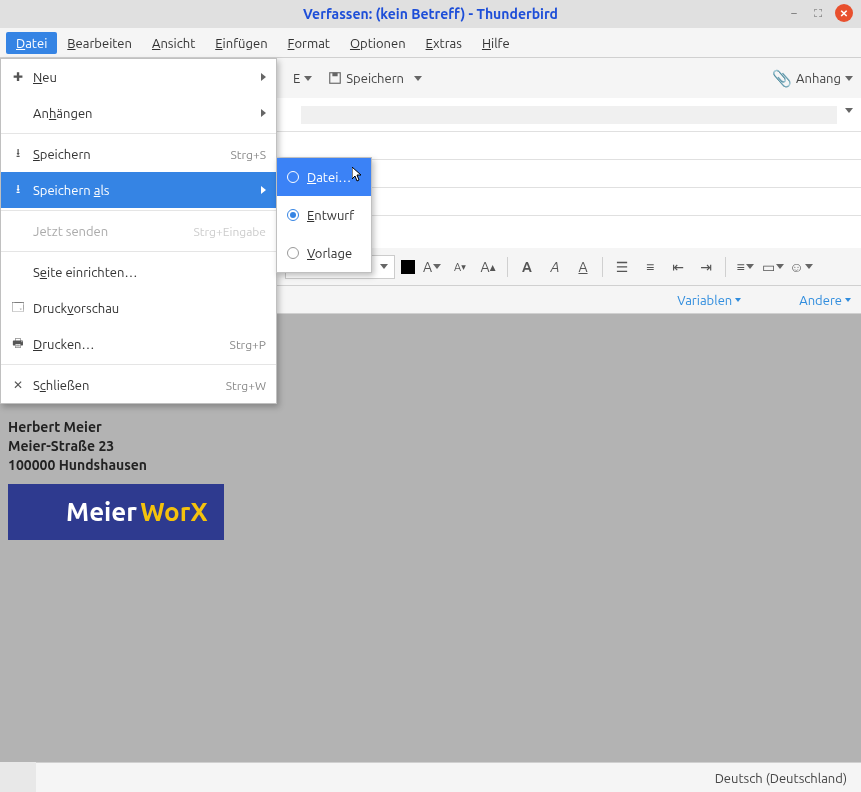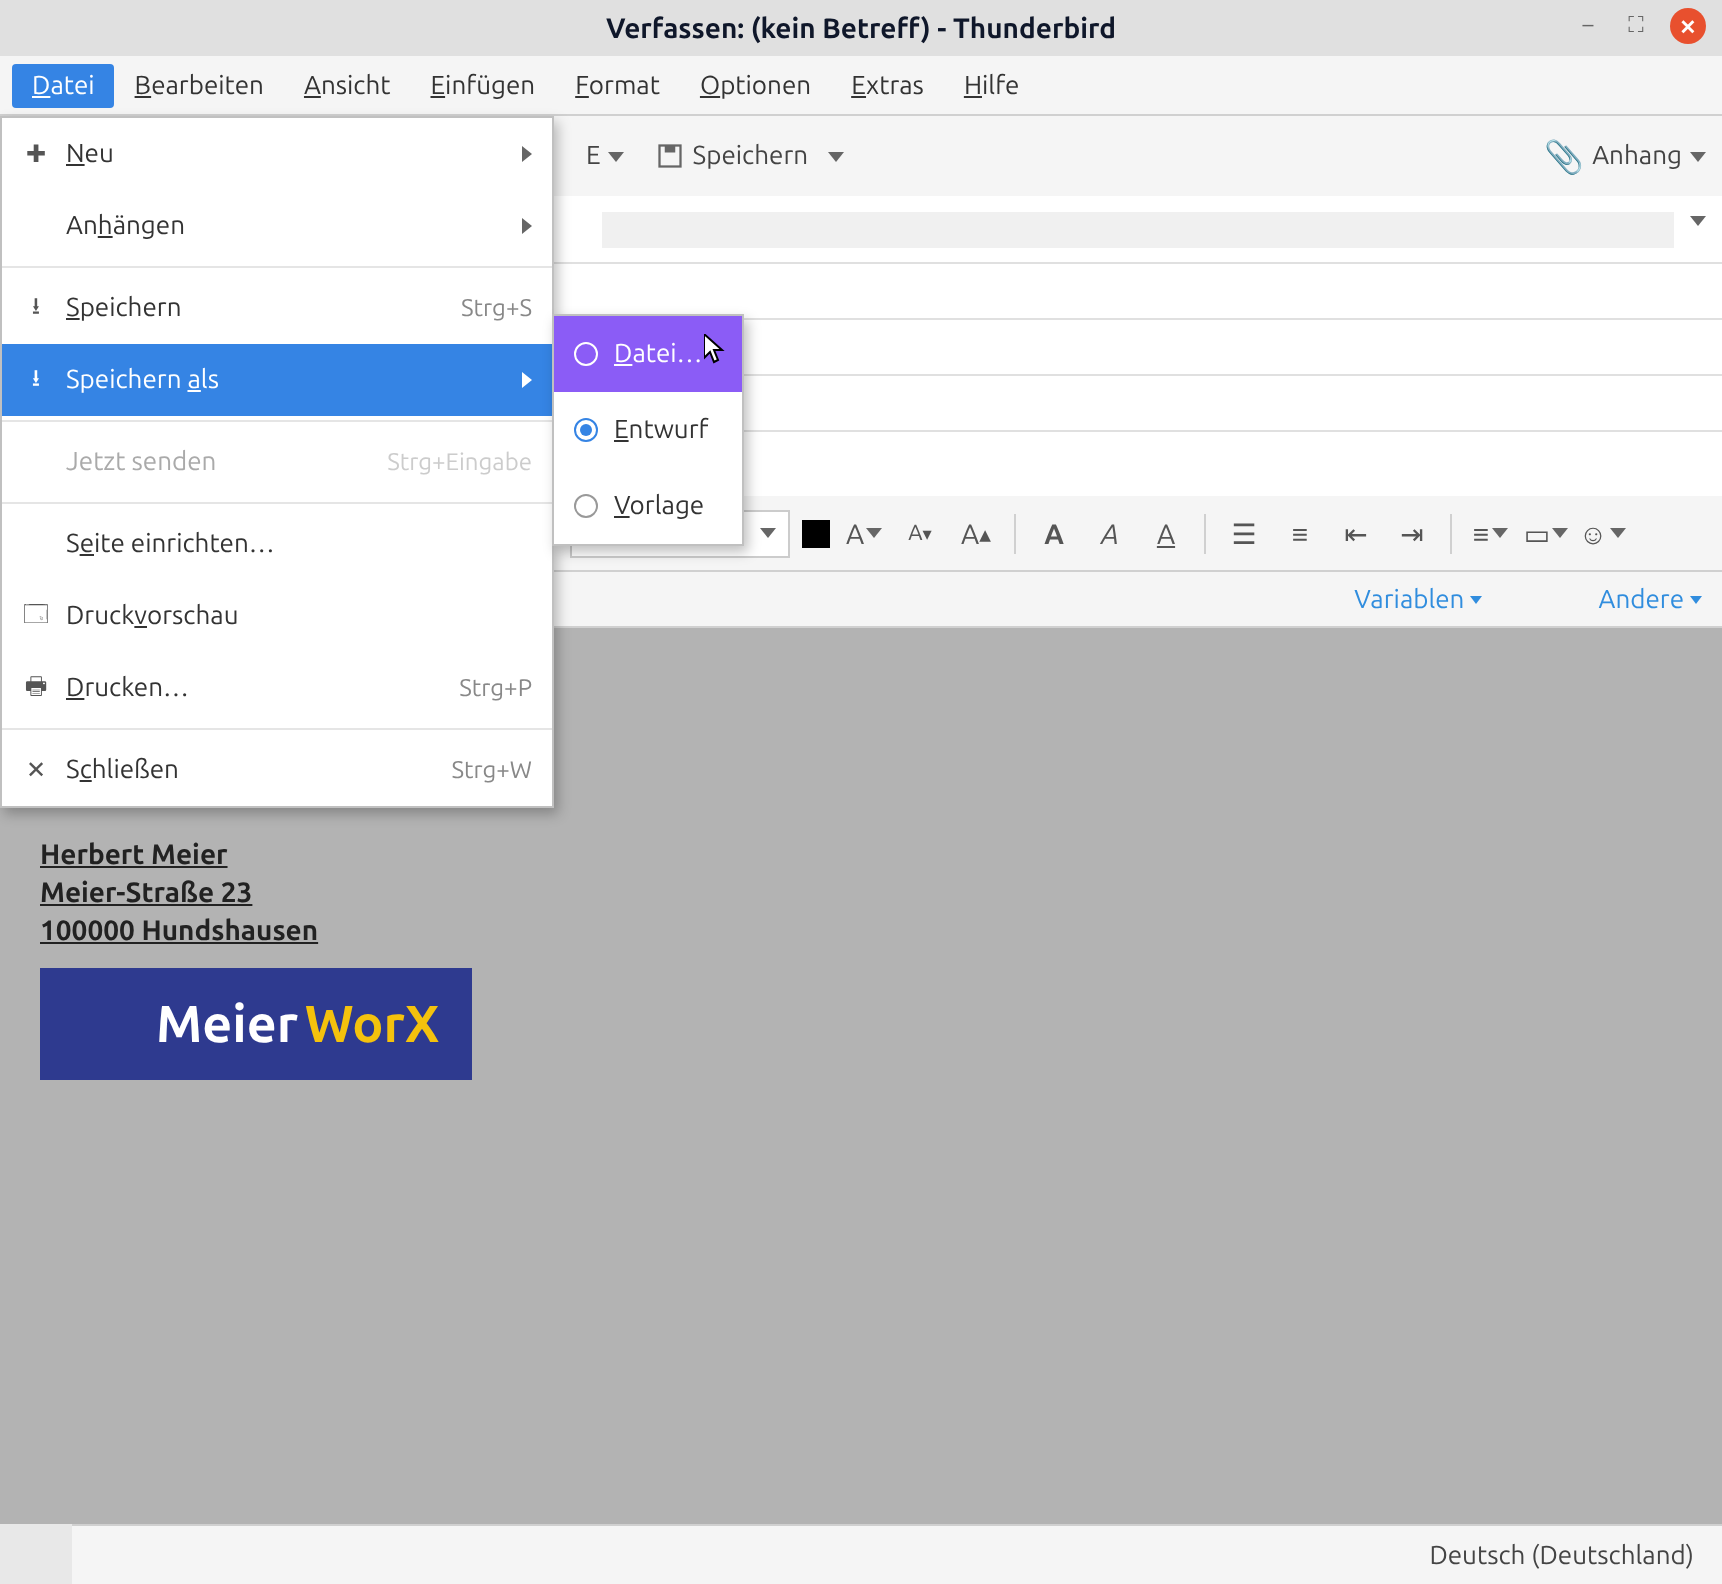--- a/index.html
+++ b/index.html
@@ -1,19 +1,19 @@
 <!DOCTYPE html>
 <html><head>
 <meta charset="utf-8">
 <style>
 * { margin: 0; padding: 0; box-sizing: border-box; font-family: "Segoe UI", Ubuntu, Cantarell, sans-serif; }
 body { width: 861px; height: 792px; background: #e8e8e8; overflow: hidden; position: relative; }
 
 .titlebar { height: 28px; background: #e0e0e0; display: flex; align-items: center; justify-content: center; position: relative; }
-.titlebar-title { font-size: 14px; font-weight: 600; color: #0f172a; }
+.titlebar-title { font-size: 14px; font-weight: 600; color: #1d4ed8; }
 .window-controls { position: absolute; right: 8px; top: 4px; display: flex; gap: 10px; align-items: center; }
 .win-ctrl { width: 14px; height: 14px; display: flex; align-items: center; justify-content: center; font-size: 11px; color: #666; cursor: pointer; }
 .win-close { width: 18px; height: 18px; border-radius: 50%; background: #e8502e; color: #fff; font-size: 10px; font-weight: bold; }
 
 .menubar { height: 30px; background: #f5f5f5; display: flex; align-items: center; padding: 0 6px; border-bottom: 1px solid #d0d0d0; }
 .menu-item { padding: 4px 10px; font-size: 13px; color: #333; cursor: pointer; }
 .menu-item.active { background: #3584e4; color: #fff; border-radius: 2px; }
 .menu-item u { text-decoration: underline; }
 
 .toolbar-frag { position: absolute; top: 58px; height: 40px; left: 277px; right: 0; display: flex; align-items: center; padding: 0 8px; background: #f5f5f5; }
@@ -36,21 +36,21 @@
 .fmt-select { border: 1px solid #ccc; background: #fff; width: 110px; height: 24px; display: flex; align-items: center; justify-content: flex-end; padding-right: 6px; }
 .fmt-swatch { width: 14px; height: 14px; background: #000; }
 .fmt-btn { width: 22px; height: 22px; display: flex; align-items: center; justify-content: center; font-size: 14px; color: #555; cursor: pointer; }
 .fmt-sep { width: 1px; height: 20px; background: #d0d0d0; margin: 0 2px; }
 
 .vars-row { position: absolute; top: 286px; left: 277px; right: 0; height: 28px; background: #f5f5f5; display: flex; align-items: center; justify-content: flex-end; gap: 14px; padding: 0 10px; font-size: 13px; color: #308dde; border-bottom: 1px solid #d0d0d0; }
 .vars-item { display: flex; align-items: center; gap: 3px; cursor: pointer; margin-left: 44px; }
 .vars-caret { border-left: 3px solid transparent; border-right: 3px solid transparent; border-top: 4px solid #308dde; }
 
 .editor-area { position: absolute; top: 314px; left: 0; right: 0; bottom: 30px; background: #b3b3b3; }
-.compose-body { position: absolute; top: 380px; left: 20px; font-size: 14px; color: #222; font-weight: 600; line-height: 1.35; text-decoration: underline; }
+.compose-body { position: absolute; top: 380px; left: 8px; font-size: 14px; color: #222; font-weight: 600; line-height: 1.35; }
 .sig-logo { margin-top: 10px; background: #2e3a8f; padding: 10px 16px; display: inline-block; }
 .sig-logo .m1 { color: #fff; font-size: 26px; font-weight: 700; margin-left: 42px; }
 .sig-logo .m2 { color: #f4c20d; font-size: 26px; font-weight: 700; }
 
 .statusbar { position: absolute; bottom: 0; left: 0; right: 0; height: 30px; background: #f5f5f5; display: flex; align-items: center; justify-content: flex-end; padding: 0 14px; font-size: 13px; color: #444; border-top: 1px solid #d0d0d0; margin-left: 36px; }
 
 .dropdown { position: absolute; top: 58px; left: 0; width: 277px; background: #fff; border: 1px solid #c0c0c0; box-shadow: 2px 3px 6px rgba(0,0,0,0.25); z-index: 100; }
 .dd-item { display: flex; align-items: center; height: 36px; padding: 0 10px 0 8px; font-size: 13px; color: #333; cursor: pointer; position: relative; }
 .dd-item.disabled { color: #aaa; cursor: default; }
 .dd-item.highlight { background: #3584e4; color: #fff; }
@@ -59,21 +59,21 @@
 .dd-item .dd-label { flex: 1; }
 .dd-item .dd-label u { text-decoration: underline; }
 .dd-item .dd-accel { font-size: 12px; color: #888; }
 .dd-item.disabled .dd-accel { color: #ccc; }
 .dd-item .dd-arrow { border-top: 4px solid transparent; border-bottom: 4px solid transparent; border-left: 5px solid #666; margin-left: 6px; }
 .dd-item.highlight .dd-arrow { border-left-color: #fff; }
 .dd-sep { height: 1px; background: #e5e5e5; margin: 2px 0; }
 
 .submenu { position: absolute; top: 157px; left: 276px; width: 96px; background: #fff; border: 1px solid #c0c0c0; box-shadow: 2px 3px 6px rgba(0,0,0,0.25); z-index: 110; }
 .sub-item { display: flex; align-items: center; height: 38px; padding: 0 10px; font-size: 13px; color: #333; cursor: pointer; gap: 8px; }
-.sub-item.highlight { background: #8b5cf6; color: #fff; }
+.sub-item.highlight { background: #3b82f6; color: #fff; }
 .sub-radio { width: 12px; height: 12px; border: 1.5px solid #999; border-radius: 50%; display: inline-block; position: relative; }
 .sub-item.highlight .sub-radio { border-color: #fff; }
 .sub-radio.checked { border-color: #3584e4; }
 .sub-radio.checked::after { content: ""; position: absolute; left: 2px; top: 2px; width: 6px; height: 6px; background: #3584e4; border-radius: 50%; }
 .sub-item .sub-label u { text-decoration: underline; }
 
 .cursor { position: absolute; top: 167px; left: 352px; width: 12px; height: 16px; z-index: 200; pointer-events: none; }
 .cursor svg { width: 12px; height: 16px; }
 .save-svg { width: 14px; height: 14px; }
 </style>

